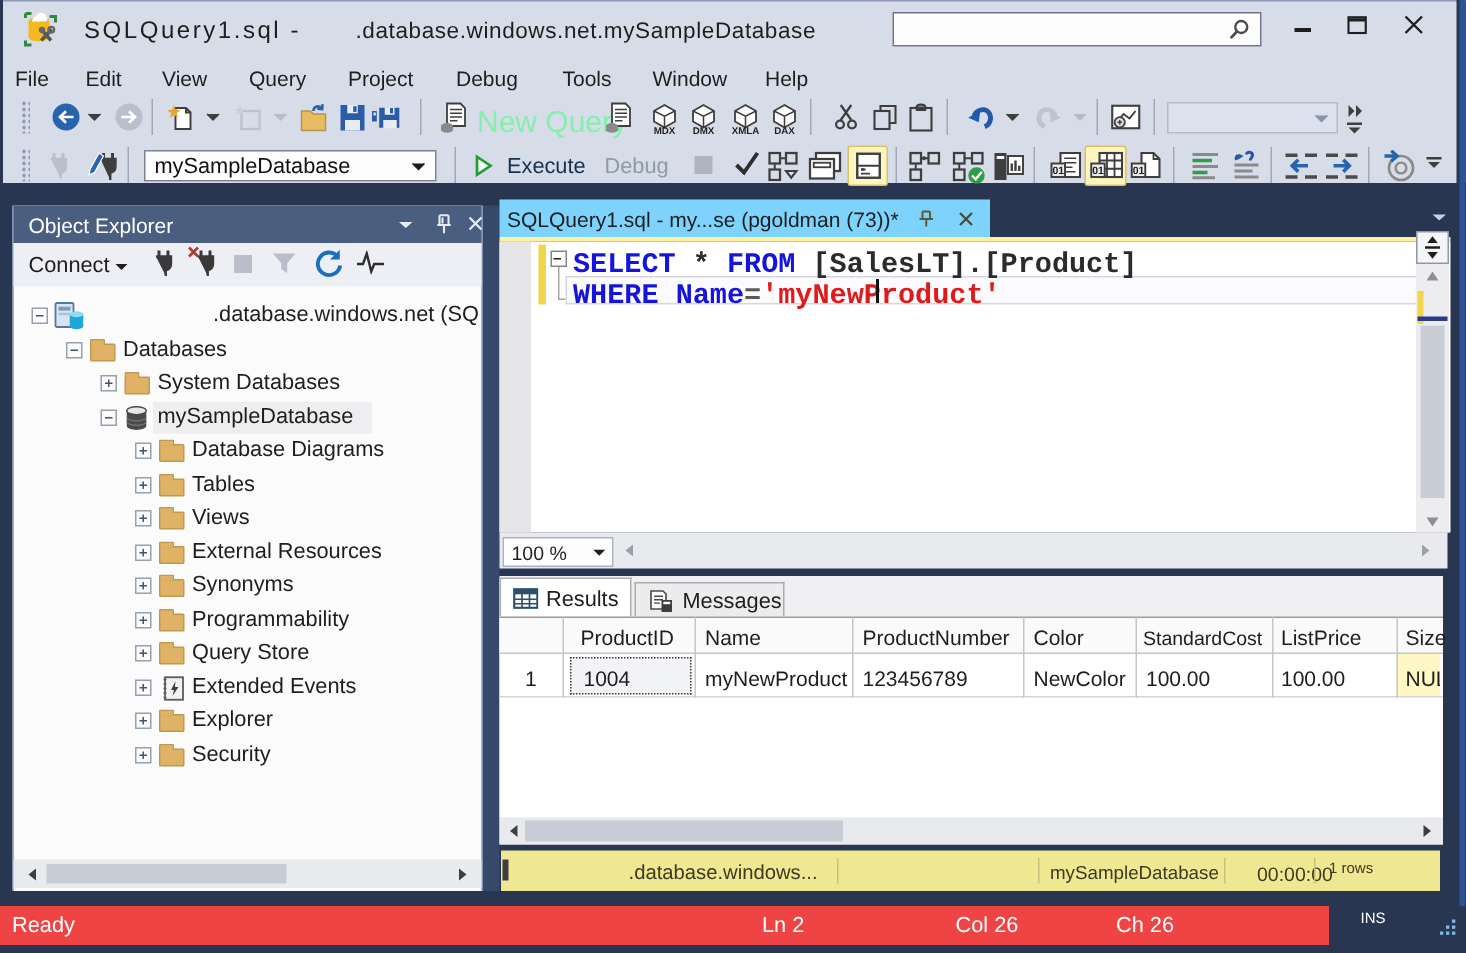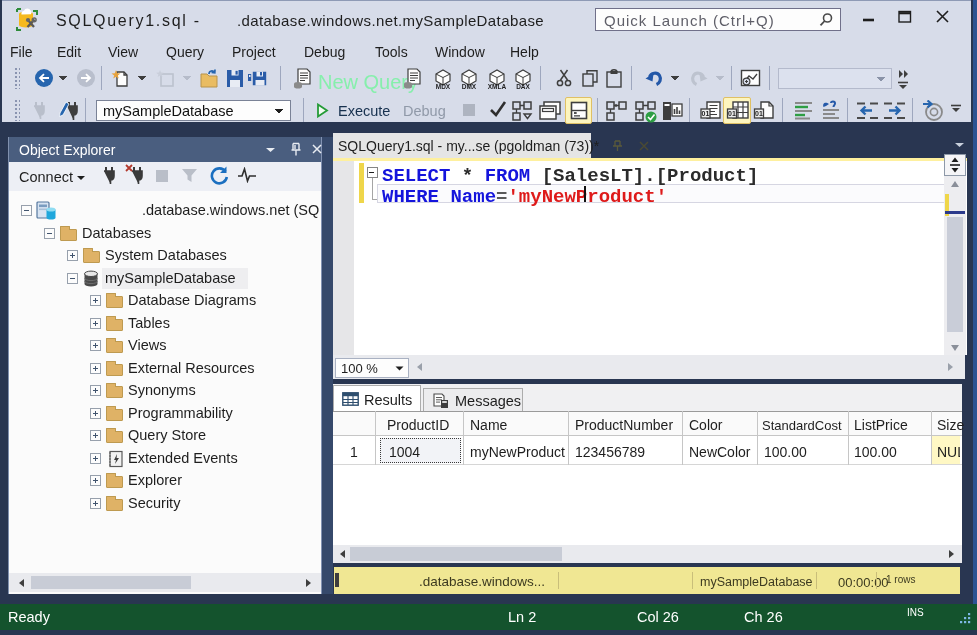--- a/index.html
+++ b/index.html
@@ -37,21 +37,20 @@
   <path d="M4 6 L18 6 L18 17 A7 2.5 0 0 1 4 17 Z" fill="#F5B91E"></path>
   <ellipse cx="11" cy="6" rx="7" ry="2.5" fill="#F5B91E"></ellipse>
   <path d="M6.5 6.5 A3.2 3.2 0 0 1 9 2.8 A3.6 3.6 0 0 1 15.6 2.6 A2.8 2.8 0 0 1 16 6.2 Z" fill="#FFFFFF"></path>
   <path d="M12.5 11.5 l6.5 7.5 M19.5 11.5 l-7 7.5" stroke="#585858" stroke-width="2.3" fill="none"></path>
   <circle cx="13" cy="12" r="2.1" fill="#666"></circle>
   <circle cx="19.2" cy="11.8" r="1.9" fill="none" stroke="#666" stroke-width="1.5"></circle>
 </svg>
 <div class="ab" style="left:56px;top:12px;font-size:16px;letter-spacing:1.7px;color:#1E1E1E;white-space:nowrap">SQLQuery1.sql -</div>
 <div class="ab" style="left:237px;top:12px;font-size:15px;letter-spacing:0.4px;color:#1E1E1E;white-space:nowrap">.database.windows.net.mySampleDatabase</div>
 <div class="ab" style="left:595px;top:8px;width:246px;height:23px;background:#FDFDFD;border:1px solid #70708A;box-sizing:border-box">
-  <div class="ab" style="left:8px;top:3px;font-size:15px;letter-spacing:1px;color:#5E5E68;white-space:nowrap">Quick Launch (Ctrl+Q)</div>
   <svg class="ab" style="right:6px;top:3px" width="16" height="16" viewBox="0 0 16 16">
     <circle cx="9.5" cy="6" r="4" fill="none" stroke="#4A4A4A" stroke-width="1.6"></circle>
     <path d="M6.6 9 L2.5 13.4" stroke="#4A4A4A" stroke-width="1.8"></path>
   </svg>
 </div>
 <svg class="ab" style="left:860px;top:12px" width="18" height="14" viewBox="0 0 18 14">
     <path d="M3 8 L14 8" stroke="#1E1E1E" stroke-width="2.6"></path>
   </svg>
 <svg class="ab" style="left:896px;top:9px" width="18" height="16" viewBox="0 0 18 16">
     <rect x="3" y="2.5" width="11.5" height="10.5" fill="none" stroke="#1E1E1E" stroke-width="1.4"></rect>
@@ -494,21 +493,21 @@
 <div class="ab" style="left:9px;top:573px;width:312px;height:19px;background:#E9EAEE">
   <svg class="ab" style="left:8px;top:5px" width="9" height="10" viewBox="0 0 9 10">
       <path d="M7 1 L2 5 L7 9 Z" fill="#3E3E3E"></path>
     </svg>
   <div class="ab" style="left:22px;top:3px;width:160px;height:13px;background:#C8CCD6"></div>
   <svg class="ab" style="left:295px;top:5px" width="9" height="10" viewBox="0 0 9 10">
       <path d="M2 1 L7 5 L2 9 Z" fill="#3E3E3E"></path>
     </svg>
 </div>
 
-<div class="ab" style="left:333px;top:133px;width:258px;height:25px;background:#e5e5e5">
+<div class="ab" style="left:333px;top:133px;width:327px;height:25px;background:#7dd3fc">
   <div class="ab" style="left:5px;top:5px;font-size:14px;color:#1E1E1E;white-space:nowrap">SQLQuery1.sql - my...se (pgoldman (73))*</div>
   <svg class="ab" style="left:278px;top:6px" width="13" height="14" viewBox="0 0 13 14">
       <path d="M4 2 L9 2 M4 2 L4 7 M9 2 L9 7 M2 7 L11 7 M6.5 7 L6.5 12" stroke="#5A5A3A" stroke-width="1.3"></path>
     </svg>
   <svg class="ab" style="left:305px;top:7px" width="12" height="12" viewBox="0 0 12 12">
       <path d="M2 2 L10 10 M10 2 L2 10" stroke="#4A4A33" stroke-width="1.5"></path>
     </svg>
 </div>
 <svg class="ab" style="left:954px;top:142px" width="11" height="6" viewBox="0 0 11 6">
     <path d="M1 1 L5.5 5 L10 1 Z" fill="#C8D0DC"></path>
@@ -630,21 +629,21 @@
   <div class="ab" style="left:85px;top:7px;font-size:13.5px;color:#3C3A20">.database.windows...</div>
   <div class="ab" style="left:224px;top:5px;width:1px;height:17px;background:#C9BE7A"></div>
   <div class="ab" style="left:358px;top:5px;width:1px;height:17px;background:#C9BE7A"></div>
   <div class="ab" style="left:366px;top:8px;font-size:12.5px;color:#3C3A20">mySampleDatabase</div>
   <div class="ab" style="left:482px;top:5px;width:1px;height:17px;background:#C9BE7A"></div>
   <div class="ab" style="left:504px;top:8px;font-size:13px;color:#3C3A20">00:00:00</div>
   <div class="ab" style="left:542px;top:5px;width:1px;height:17px;background:#C9BE7A"></div>
   <div class="ab" style="left:552px;top:7px;font-size:10px;color:#3C3A20">1 rows</div>
 </div>
 
-<div class="ab" style="left:0;top:604px;width:977px;height:26px;background:#14532d">
+<div class="ab" style="left:0;top:604px;width:886px;height:26px;background:#ef4444">
   <div class="ab" style="left:8px;top:5px;font-size:14.5px;color:#fff">Ready</div>
   <div class="ab" style="left:508px;top:5px;font-size:14.5px;color:#fff">Ln 2</div>
   <div class="ab" style="left:637px;top:5px;font-size:14.5px;color:#fff">Col 26</div>
   <div class="ab" style="left:744px;top:5px;font-size:14.5px;color:#fff">Ch 26</div>
   <div class="ab" style="left:907px;top:3px;font-size:10px;color:#fff">INS</div>
   <svg class="ab" style="left:958px;top:8px" width="14" height="14" viewBox="0 0 14 14">
     <g fill="#7FB8E4">
         <rect x="10" y="1" width="2.2" height="2.2"></rect>
         <rect x="10" y="5" width="2.2" height="2.2"></rect>
         <rect x="10" y="9" width="2.2" height="2.2"></rect>

